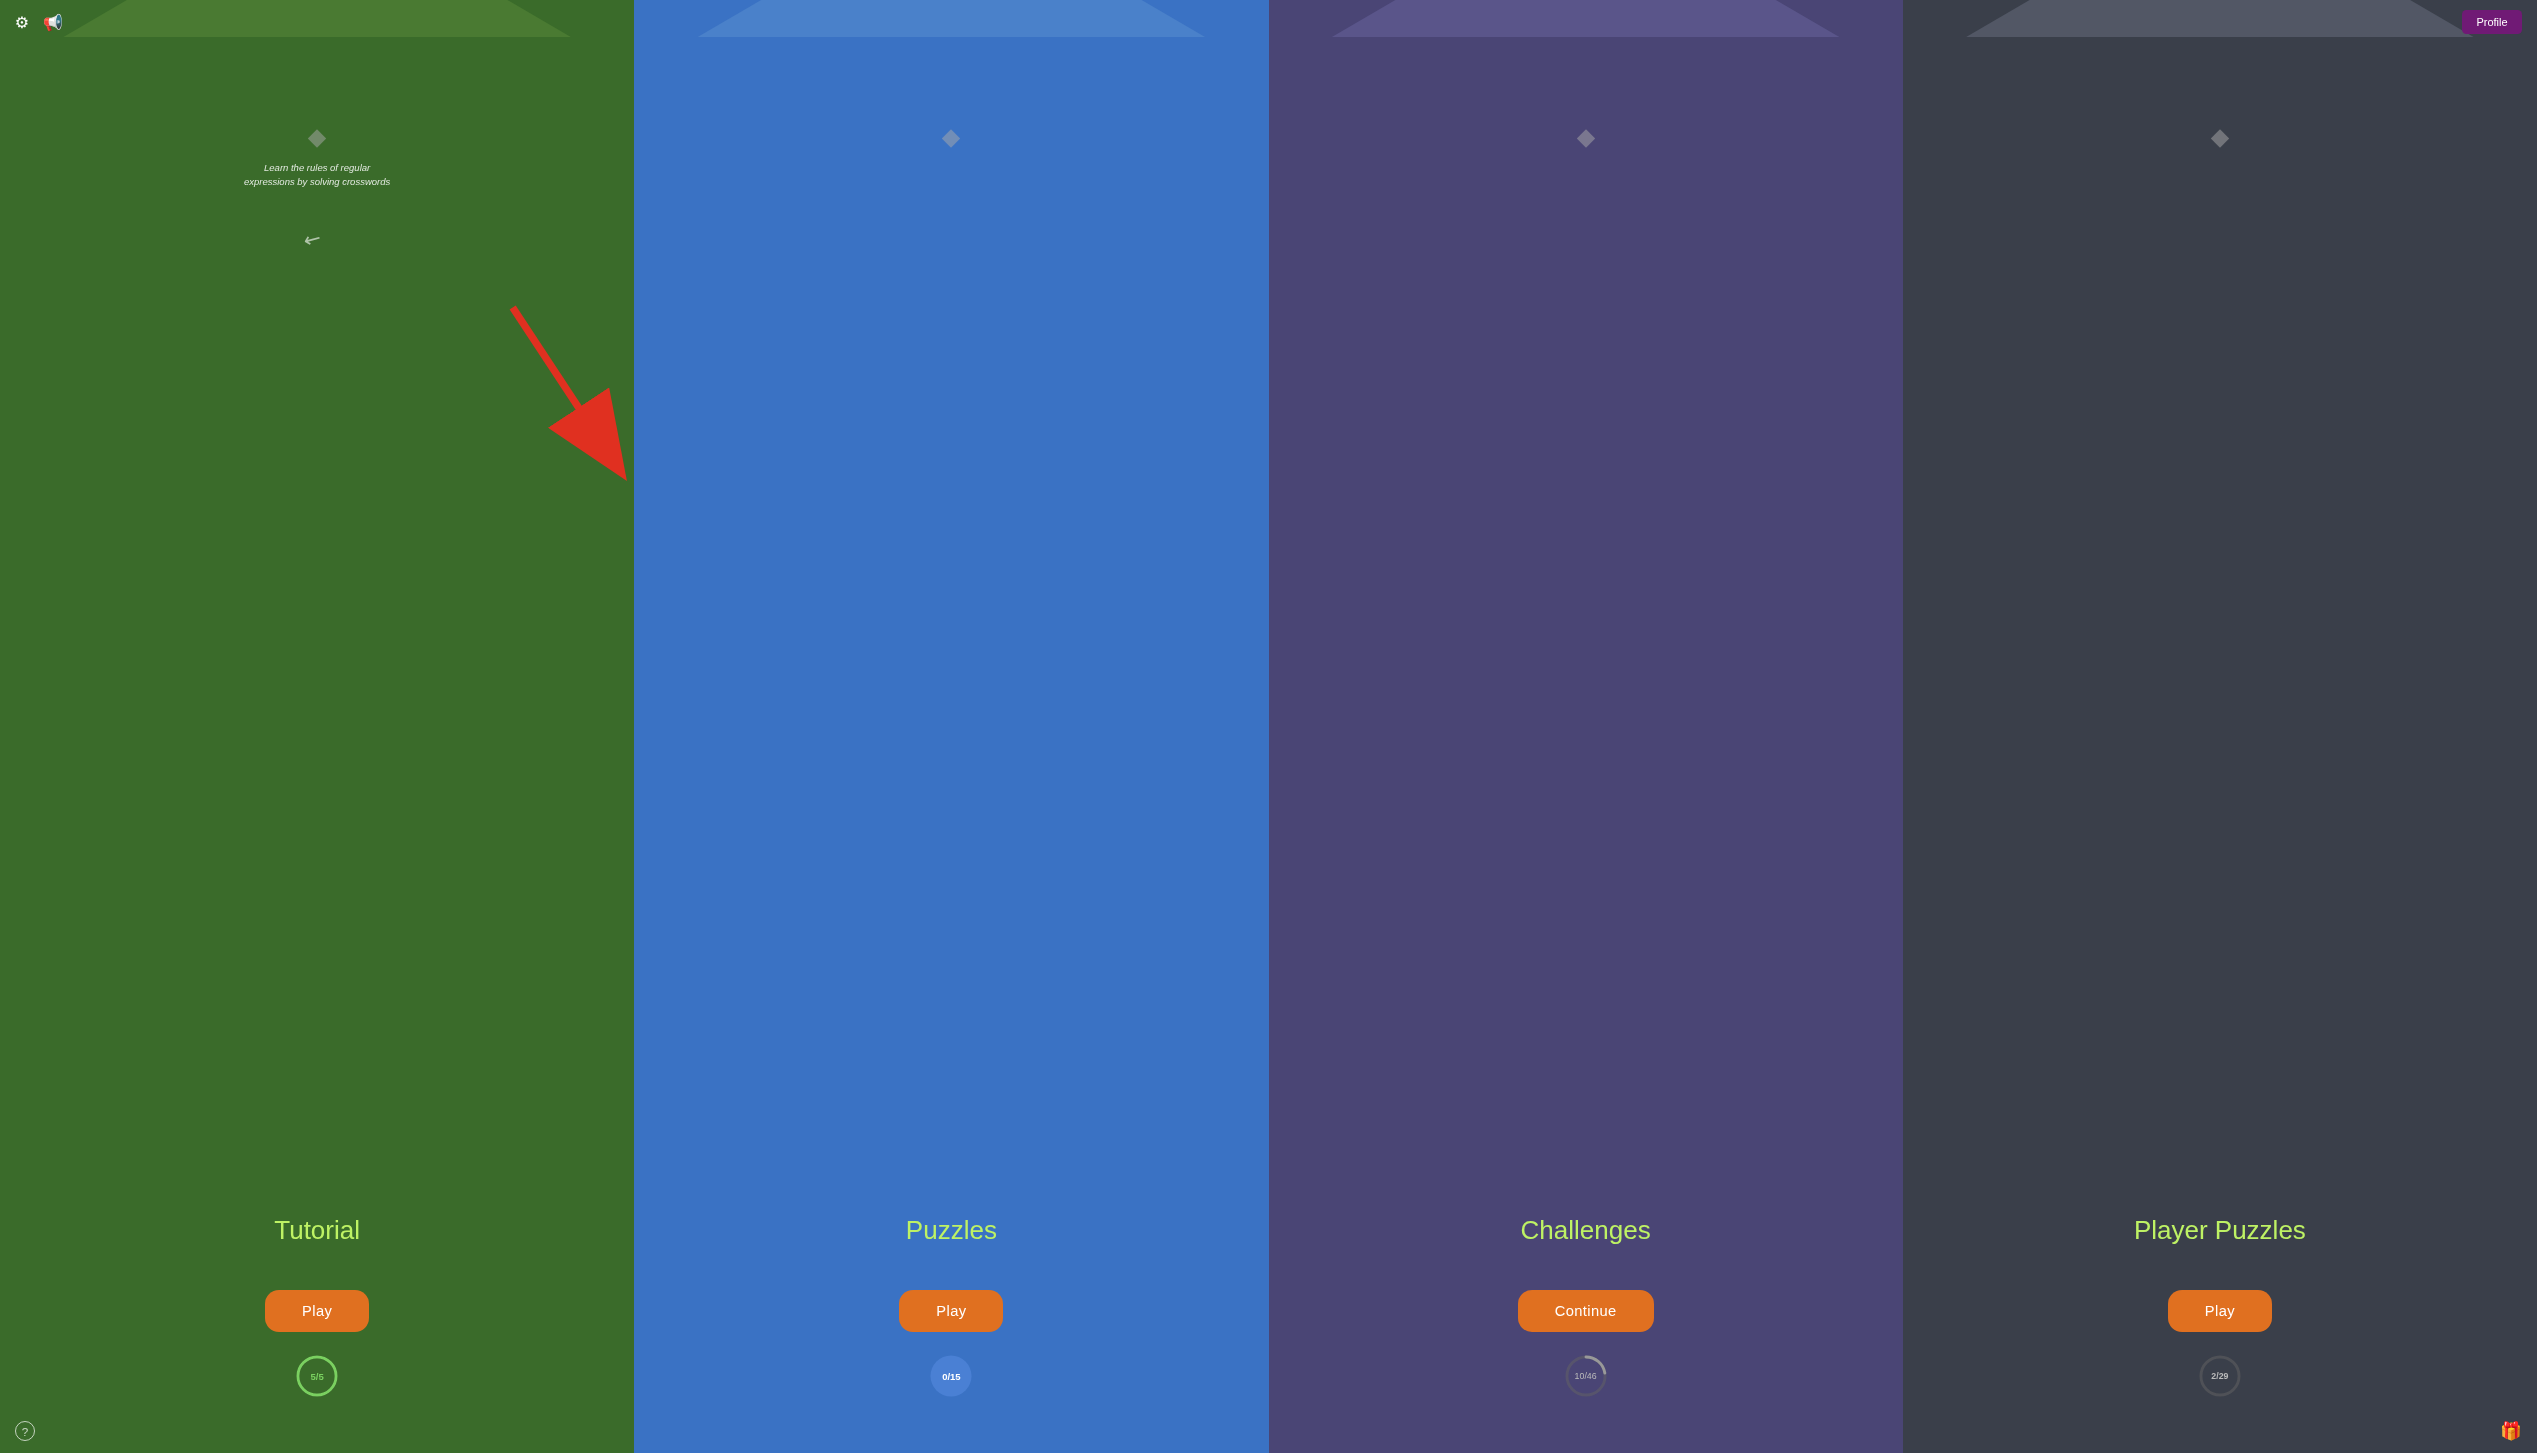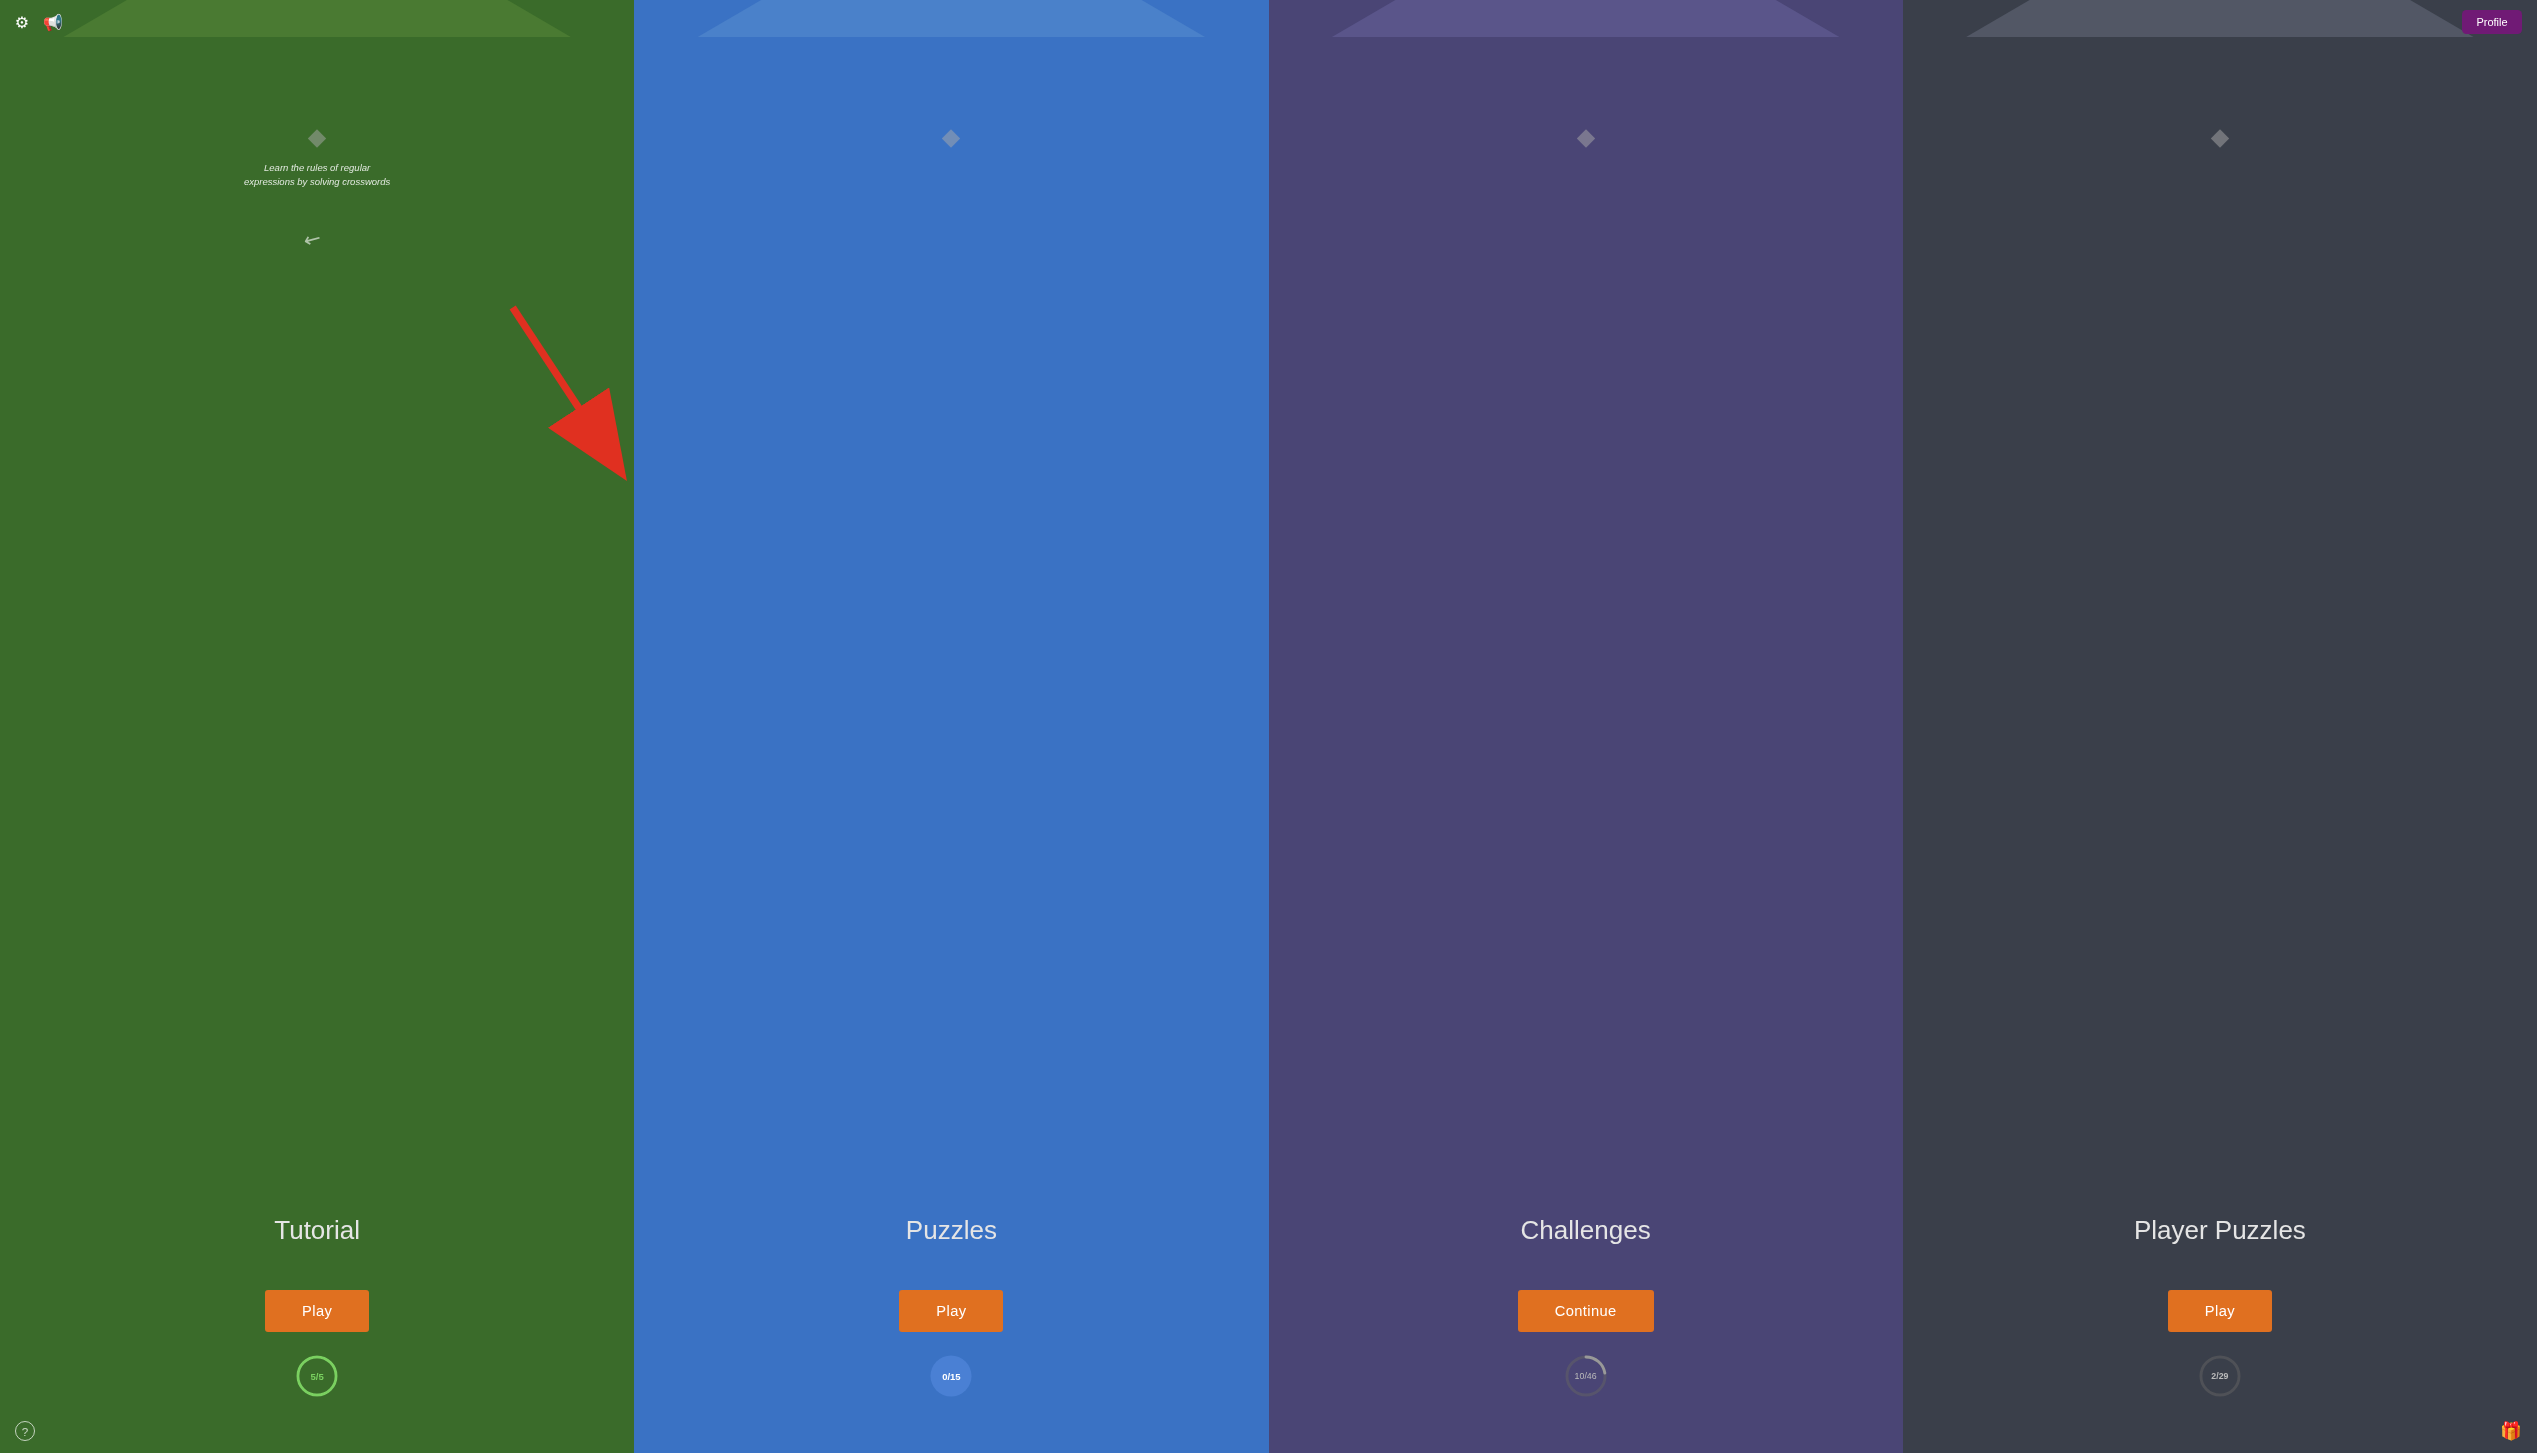--- a/index.html
+++ b/index.html
@@ -74,32 +74,32 @@
       position: absolute;
       top: 212px;
       left: 50%;
       transform: translateX(-50%);
       color: rgba(255,255,255,0.7);
       font-size: 22px;
       transform: translateX(-30%) rotate(20deg);
     }
 
     .section-title {
-      color: #e5e5e5;
+      color: #bef264;
       font-size: 26px;
       font-weight: 400;
       margin-bottom: 44px;
       text-align: center;
     }
 
     .play-button {
       background-color: #e07020;
       color: white;
       border: none;
-      border-radius: 3px;
+      border-radius: 14px;
       padding: 13px 37px;
       font-size: 14.7px;
       font-weight: 500;
       cursor: pointer;
       margin-bottom: 22px;
       letter-spacing: 0.4px;
     }
 
     
     .top-bar {

